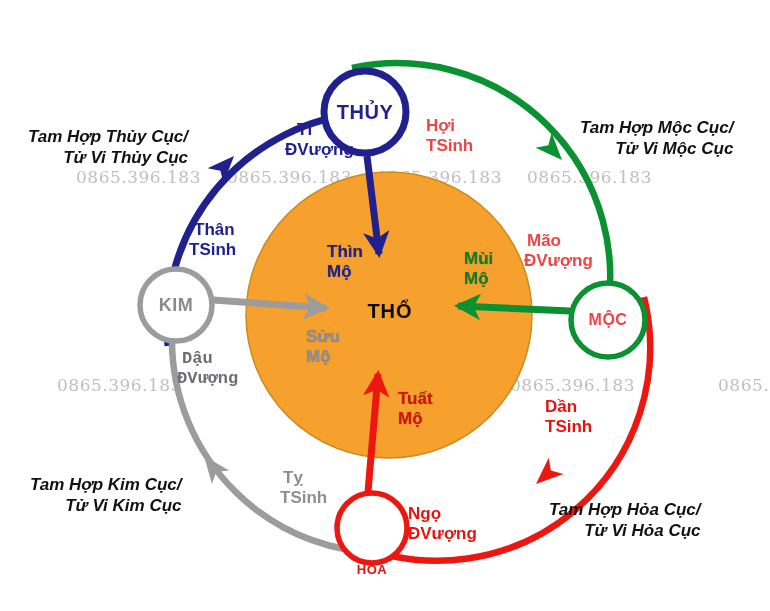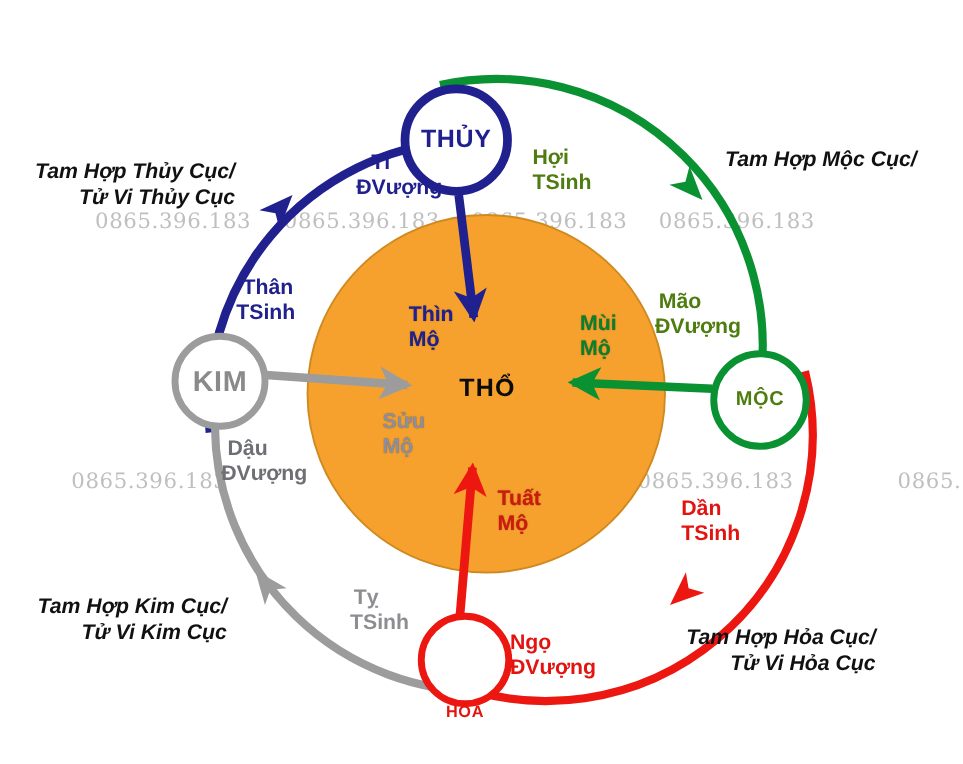--- a/index.html
+++ b/index.html
@@ -5,24 +5,24 @@
   html,body{margin:0;padding:0;background:#fff;}
   #stage{
     position:relative;width:770px;height:611px;background:#ffffff;overflow:hidden;
     font-family:"Liberation Sans",sans-serif;
   }
   .lbl{position:absolute;font-weight:bold;line-height:1.18;white-space:nowrap;}
   .lbl span{display:block;}
   .corner{font-size:17px;font-style:italic;color:#111111;line-height:1.25;text-align:right;}
   .stage-lbl{font-size:17px;}
   .navy{color:#20208f;}
-  .green{color:#4d7c0f;}
+  .green{color:#ef4444;}
   .red{color:#e31410;margin-top:41px;}
   .gray{color:#8e8e92;}
-  .darkgray{color:#6e6e74;}
+  .darkgray{color:#6e6e74;font-family:Liberation Mono, monospace;}
   .grayblue{color:#8b8fa0;}
   .inner-shadow{text-shadow:0 0 1px rgba(60,40,0,0.55);}
   .circle-name{
     position:absolute;font-weight:bold;transform:translate(-50%,-50%);
     letter-spacing:0.5px;white-space:nowrap;
   }
   .tho{
     position:absolute;font-weight:bold;color:#0c0c0c;font-size:20px;
     transform:translate(-50%,-50%);letter-spacing:1px;
   }
@@ -80,32 +80,33 @@
     <line x1="570" y1="311" x2="458" y2="306" stroke="#0a9132" stroke-width="7" marker-end="url(#ah-green)"></line>
     <line x1="368" y1="492" x2="378" y2="374" stroke="#ec1710" stroke-width="7" marker-end="url(#ah-red)"></line>
 
     <circle cx="365" cy="112" r="41" fill="#ffffff" stroke="#20208f" stroke-width="7"></circle>
     <circle cx="176" cy="305" r="36" fill="#ffffff" stroke="#9c9c9c" stroke-width="5.5"></circle>
     <circle cx="608" cy="320" r="37" fill="#ffffff" stroke="#0a9132" stroke-width="5.5"></circle>
     <circle cx="372" cy="528" r="35" fill="#ffffff" stroke="#ec1710" stroke-width="5.5"></circle>
   </svg>
 
   <div class="circle-name navy" style="left:365px;top:112px;font-size:20px;">THỦY</div>
-  <div class="circle-name gray" style="left:176px;top:305px;font-size:23px;color:#8a8a8a;">KIM</div>
+  <div class="circle-name gray" style="left:176px;top:305px;font-size:18px;color:#8a8a8a;">KIM</div>
   <div class="circle-name green" style="left:608px;top:320px;font-size:16px;">MỘC</div>
   <div class="circle-name red" style="left:372px;top:528px;font-size:13px;">HỎA</div>
 
   <div class="tho" style="left:390px;top:311px;">THỔ</div>
 
   <div class="lbl corner" style="left:28px;top:126px;">
     <span>Tam Hợp Thủy Cục/</span>
     <span>Tử Vi Thủy Cục</span>
   </div>
   <div class="lbl corner" style="left:580px;top:117px;">
     <span>Tam Hợp Mộc Cục/</span>
+    <span>Tử Vi Mộc Cục</span>
   </div>
   <div class="lbl corner" style="left:30px;top:474px;">
     <span>Tam Hợp Kim Cục/</span>
     <span>Tử Vi Kim Cục</span>
   </div>
   <div class="lbl corner" style="left:549px;top:499px;">
     <span>Tam Hợp Hỏa Cục/</span>
     <span>Tử Vi Hỏa Cục</span>
   </div>
 

